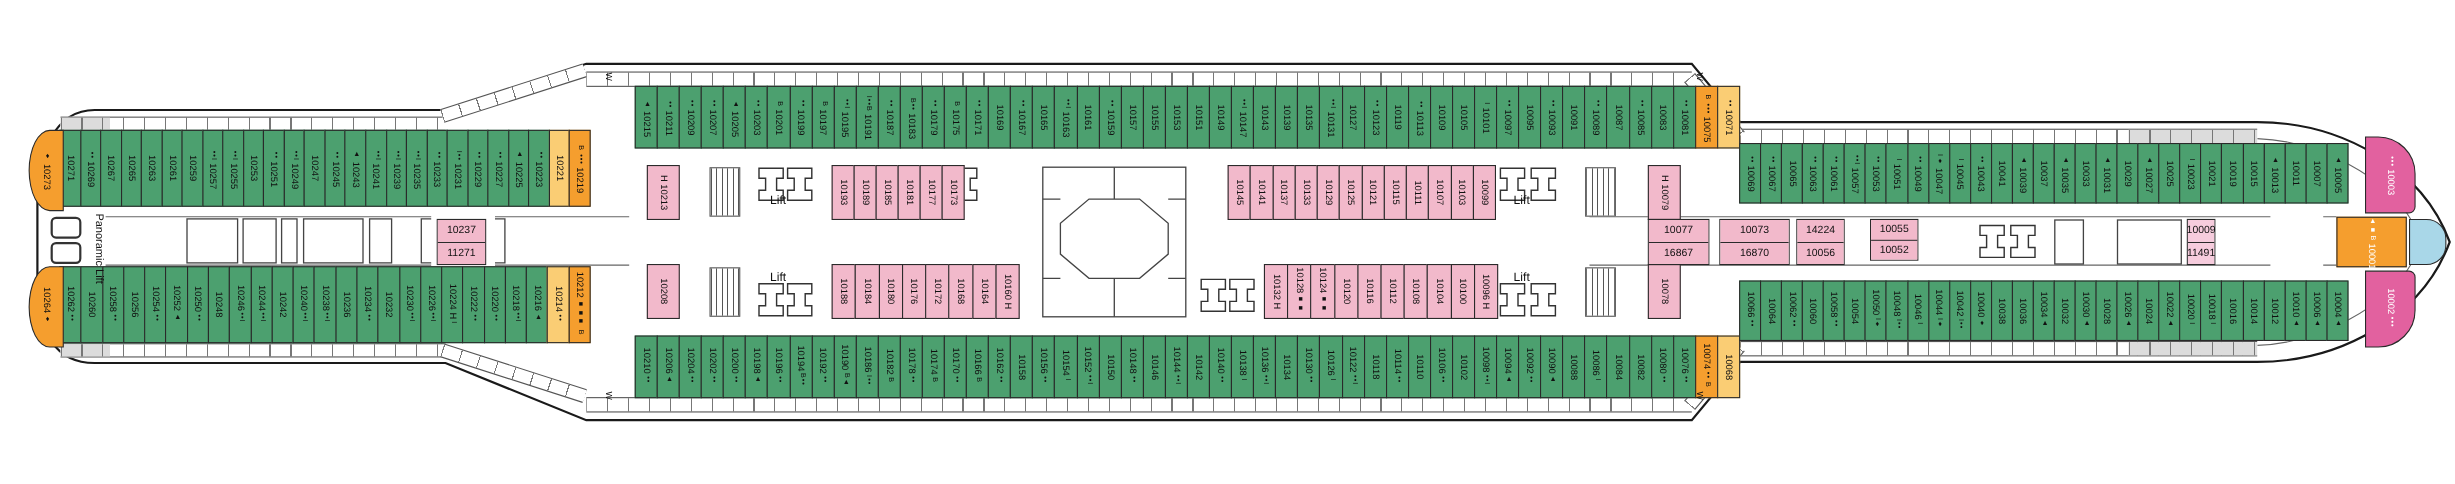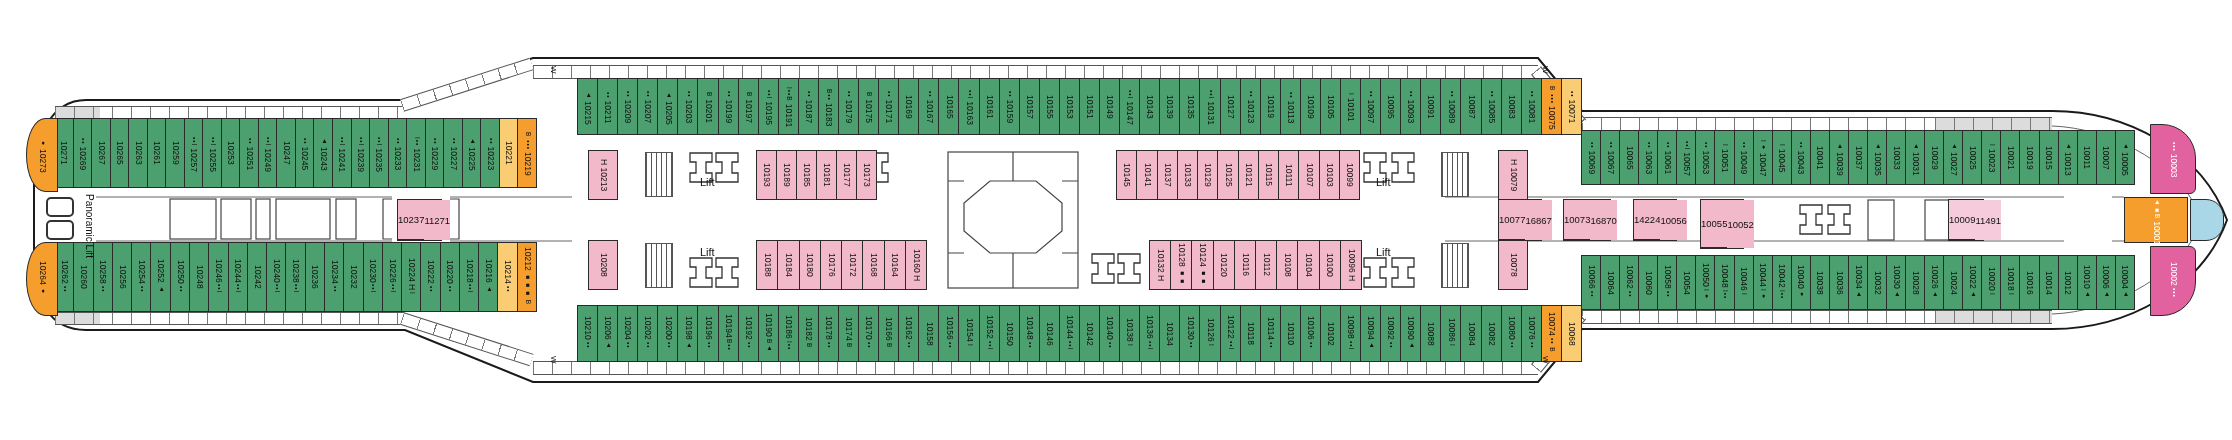--- a/index.html
+++ b/index.html
@@ -11,21 +11,21 @@
   .c-g{background:#4CA06F;}
   .c-p{background:#F2B9CB;}
   .c-pl{background:#F6CCDD;}
   .c-o{background:#F59E2E;}
   .c-y{background:#FACD74;}
   .c-m{background:#E2619F;}
   .c-b{background:#A9D7E8;}
   .vt{writing-mode:vertical-rl;text-orientation:mixed;font-size:8.5px;line-height:1.1;color:#111;white-space:nowrap;display:inline-block;}
   .vt .sym{font-size:6.5px;padding:2px 0;display:inline-block;letter-spacing:1px;}
   .wt .vt, .wt{color:#fff;}
-  .pair{position:absolute;display:flex;border:1px solid #2a2a2a;box-sizing:border-box;}
+  .pair{position:absolute;display:flex;flex-direction:column;border:1px solid #2a2a2a;box-sizing:border-box;}
   .pcell{flex:1;display:flex;align-items:center;justify-content:center;font-size:9.5px;color:#111;border-bottom:1px solid #2a2a2a;}
   .pcell:last-child{border-bottom:none;}
   .single{position:absolute;border:1px solid #2a2a2a;display:flex;align-items:center;justify-content:center;box-sizing:border-box;}
   .special{position:absolute;display:flex;align-items:center;justify-content:center;border:1px solid #2a2a2a;box-sizing:border-box;}
   .strip{position:absolute;background-color:#fff;border-top:1px solid #555;border-bottom:1px solid #555;background-image:repeating-linear-gradient(90deg,#777 0 1px,transparent 1px 19px);box-sizing:border-box;}
   .strip-gray{position:absolute;top:0;height:100%;background:#DCDCDC;}
   .strip-ticks{position:absolute;inset:0;background-image:repeating-linear-gradient(90deg,#777 0 1px,transparent 1px 19px);}
   .diag{position:absolute;height:13px;background-color:#fff;border-top:1px solid #555;border-bottom:1px solid #555;background-image:repeating-linear-gradient(90deg,#777 0 1px,transparent 1px 17px);transform-origin:0 50%;box-sizing:border-box;}
   .stairs{position:absolute;background-color:#fff;border:1px solid #555;background-image:repeating-linear-gradient(90deg,#555 0 1px,transparent 1px 5px);box-sizing:border-box;}
   .liftcar{position:absolute;border:2px solid #333;border-radius:5px;background:#fff;box-sizing:border-box;}
@@ -870,37 +870,37 @@
     <div class="single c-p" style="left: 1498px; top: 150px; width: 30px; height: 50px;">
       <span class="vt"><span>H 10079</span></span>
     </div>
     <div class="single c-p" style="left: 1498px; top: 240px; width: 30px; height: 50px;">
       <span class="vt"><span>10078</span></span>
     </div>
     <div class="pair" style="left: 397px; top: 199px; width: 45px; height: 42px;">
       <div class="pcell c-p">10237</div>
       <div class="pcell c-p">11271</div>
     </div>
-    <div class="pair" style="left: 1498px; top: 199px; width: 44px; height: 42px;">
+    <div class="pair" style="left: 1498px; top: 199px; width: 56px; height: 42px;">
       <div class="pcell c-p">10077</div>
       <div class="pcell c-p">16867</div>
     </div>
-    <div class="pair" style="left: 1563px; top: 199px; width: 48px; height: 42px;">
+    <div class="pair" style="left: 1563px; top: 199px; width: 64px; height: 42px;">
       <div class="pcell c-p">10073</div>
       <div class="pcell c-p">16870</div>
     </div>
     <div class="pair" style="left: 1633px; top: 199px; width: 44px; height: 42px;">
       <div class="pcell c-p">14224</div>
       <div class="pcell c-p">10056</div>
     </div>
-    <div class="pair" style="left: 1700px; top: 199px; width: 44px; height: 50px;">
+    <div class="pair" style="left: 1700px; top: 199px; width: 44px; height: 38px;">
       <div class="pcell c-p">10055</div>
       <div class="pcell c-p">10052</div>
     </div>
-    <div class="pair" style="left: 1948px; top: 199px; width: 36px; height: 42px;">
+    <div class="pair" style="left: 1988px; top: 199px; width: 26px; height: 42px;">
       <div class="pcell c-pl">10009</div>
       <div class="pcell c-pl">11491</div>
     </div>
     <div class="special c-o" style="left: 26px; top: 118px; width: 32px; height: 74px; border-radius: 60% 0px 0px 60% / 50% 0px 0px 50%;">
       <span class="vt"><span class="sym">♦</span><span>10273</span></span>
     </div>
     <div class="special c-o" style="left: 26px; top: 242px; width: 32px; height: 74px; border-radius: 60% 0px 0px 60% / 50% 0px 0px 50%;">
       <span class="vt"><span>10264</span><span class="sym">♦</span></span>
     </div>
     <div class="special c-m wt" style="left: 2150px; top: 124px; width: 46px; height: 70px; border-radius: 0px 34px 6px 0px;">

